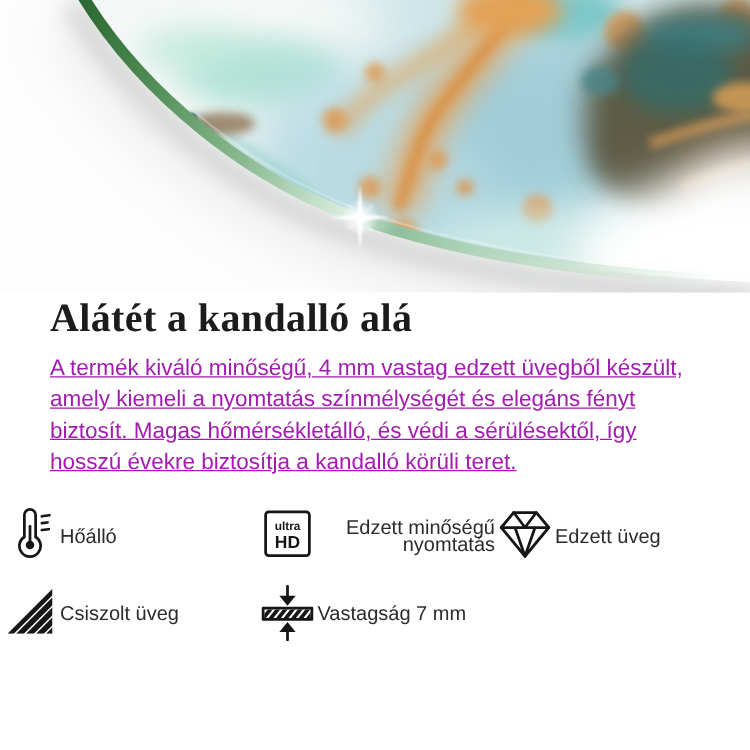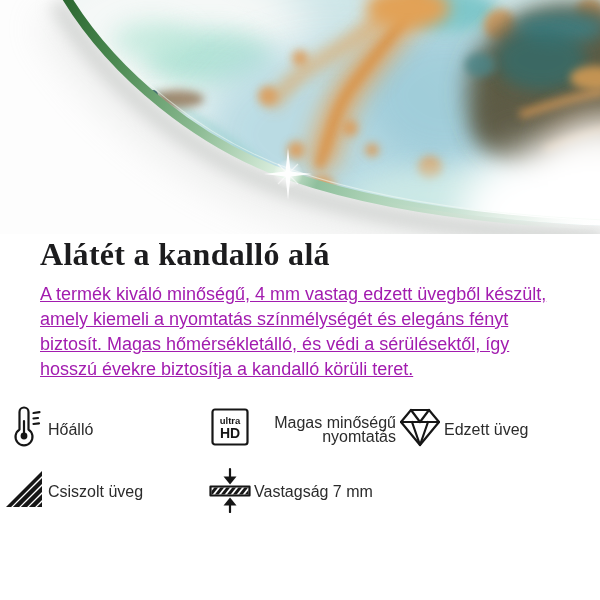--- a/index.html
+++ b/index.html
@@ -157,21 +157,21 @@
   </div>
 
   <div class="feature">
     <span class="ficon">
       <svg viewBox="0 0 48 48">
         <rect class="ink" x="6.5" y="6.5" width="35" height="35" rx="2.5" stroke-width="2.6"></rect>
         <text x="24" y="21" text-anchor="middle" font-family="Liberation Sans, sans-serif" font-size="9.5" font-weight="600" fill="#161616">ultra</text>
         <text x="24" y="35" text-anchor="middle" font-family="Liberation Sans, sans-serif" font-size="14" font-weight="800" fill="#161616">HD</text>
       </svg>
     </span>
-    <span class="flabel">Magas minőségű nyomtatás</span>
+    <span class="flabel">Edzett minőségű nyomtatás</span>
   </div>
 
 
   <div class="feature">
     <span class="ficon">
       <svg viewBox="0 0 48 48">
         <path class="ink" stroke-width="2" d="M5,19 L15,7 H33 L43,19 L24,42 Z"></path>
         <path class="ink" stroke-width="2" d="M5,19 H43 M15,7 L24,19 L33,7 M16,19 L24,42 M32,19 L24,42"></path>
       </svg>
     </span>

